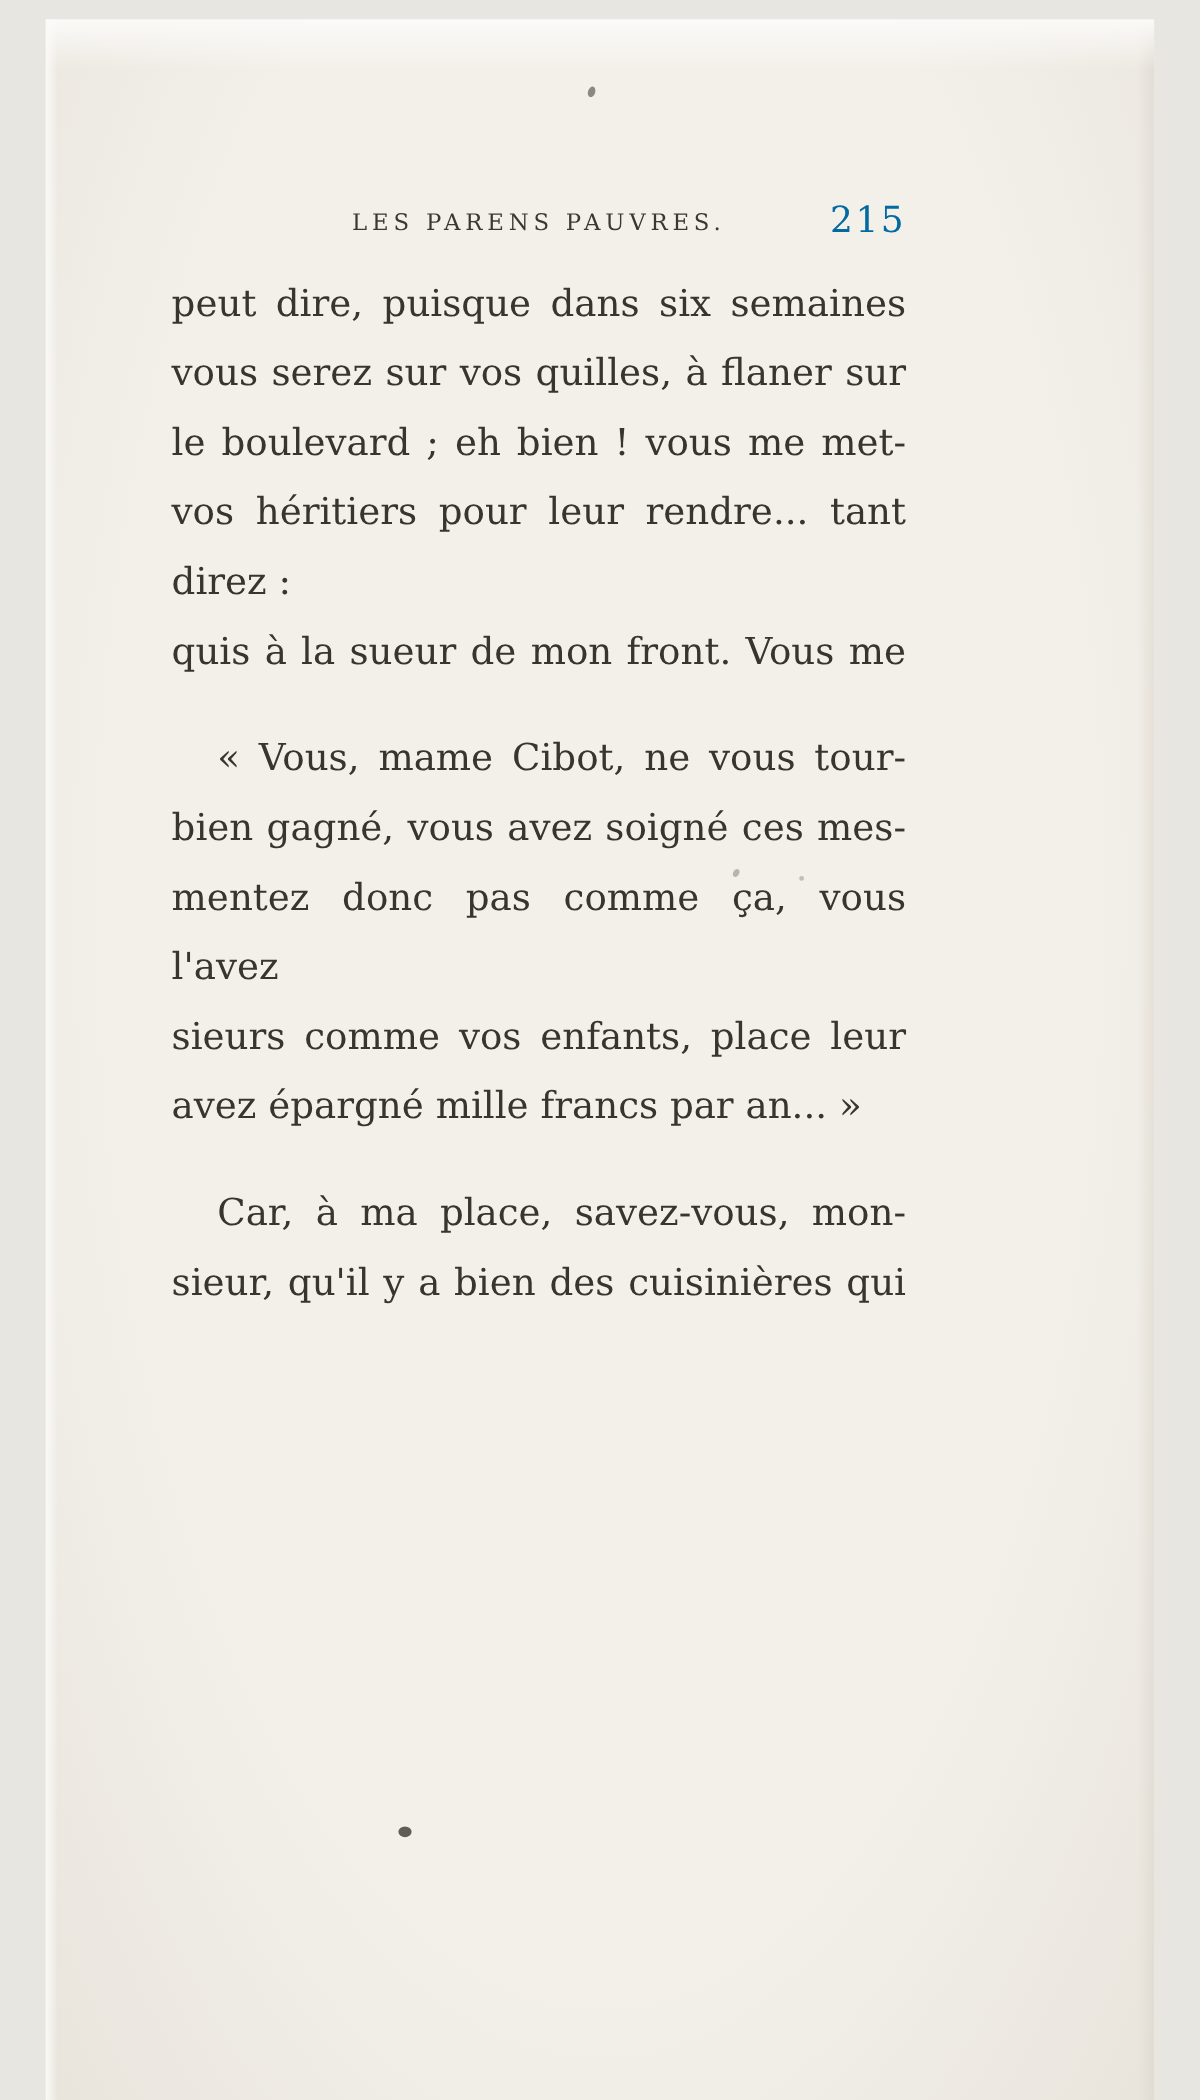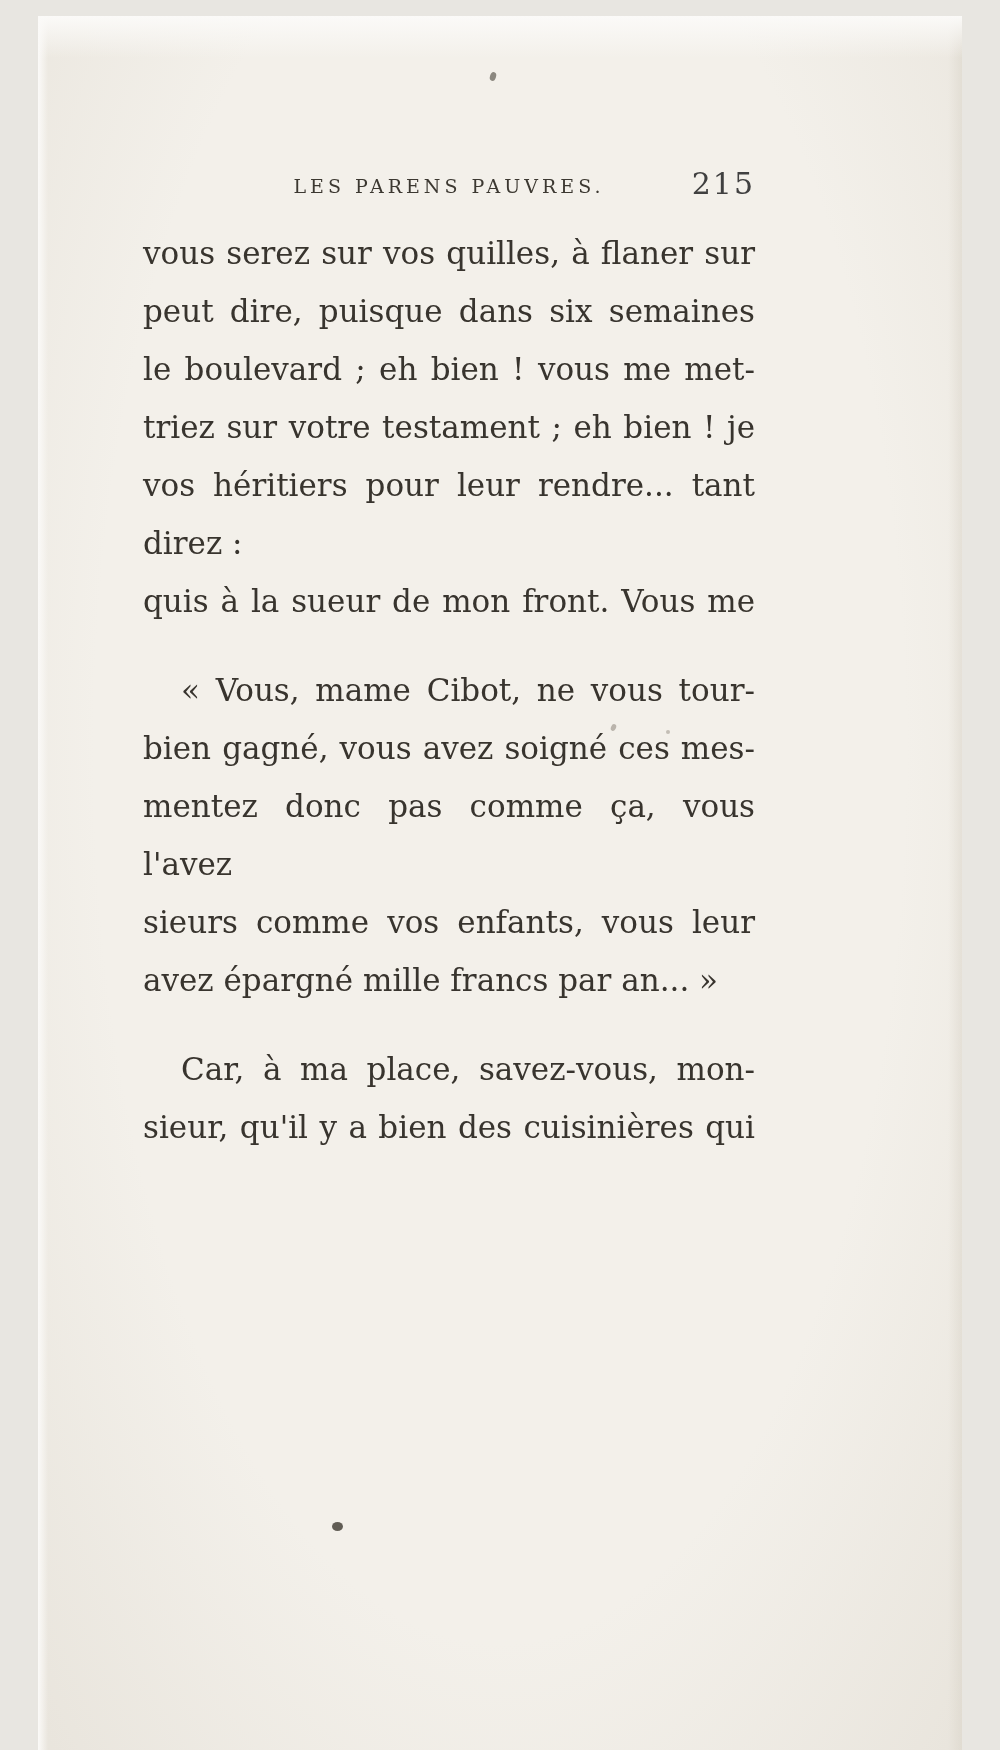--- a/index.html
+++ b/index.html
@@ -23,21 +23,21 @@
   }
   .content{
     position:absolute;left:105px;top:150px;width:612px;
   }
   .page-header{position:relative;height:42px;margin-bottom:16px;}
   .running-title{
     position:absolute;left:50%;top:9px;transform:translateX(-50%);
     font-size:19px;letter-spacing:4px;white-space:nowrap;color:#3c3831;
   }
   .page-number{
-    position:absolute;right:0;top:0;font-size:30px;letter-spacing:2px;color:#404040;
+    position:absolute;right:0;top:0;font-size:30px;letter-spacing:2px;color:#0369a1;
   }
   .page-body{font-size:31px;line-height:58px;}
   .para{margin:0;}
   .line{
     text-align:justify;
     text-align-last:justify;
     white-space:normal;
   }
   .line.left{text-align-last:left;}
   .line.indent{padding-left:38px;}
@@ -65,35 +65,34 @@
 
     <header class="page-header">
       <span class="running-title">LES PARENS PAUVRES.</span>
       <span class="page-number">215</span>
     </header>
 
     <main class="page-body">
 
       <p class="para">
         </p>
+        <div class="line">peut dire, puisque dans six semaines</div>
         <div class="line">vous serez sur vos quilles, à flaner sur</div>
-        <div class="line">peut dire, puisque dans six semaines</div>
         <div class="line">le boulevard ; eh bien ! vous me met-</div>
-        <div class="line">triez sur votre testament ; eh bien ! je</div>
         <div class="line">vos héritiers pour leur rendre... tant</div>
         <div class="line left">direz :</div>
         <div class="line">quis à la sueur de mon front. Vous me</div>
       <p></p>
 
       <p class="para">
         </p>
         <div class="line indent">« Vous, mame Cibot,  ne vous tour-</div>
         <div class="line">bien gagné, vous avez soigné ces  mes-</div>
         <div class="line">mentez donc pas comme ça, vous l'avez</div>
-        <div class="line">sieurs comme vos enfants,  vous  leur</div>
+        <div class="line">sieurs comme vos enfants,  place  leur</div>
         <div class="line left">avez épargné mille francs par an... »</div>
       <p></p>
 
       <p class="para">
         </p>
         <div class="line indent">Car, à ma place,  savez-vous,  mon-</div>
         <div class="line">sieur, qu'il y a bien des cuisinières qui</div>
       <p></p>
 
     </main>

